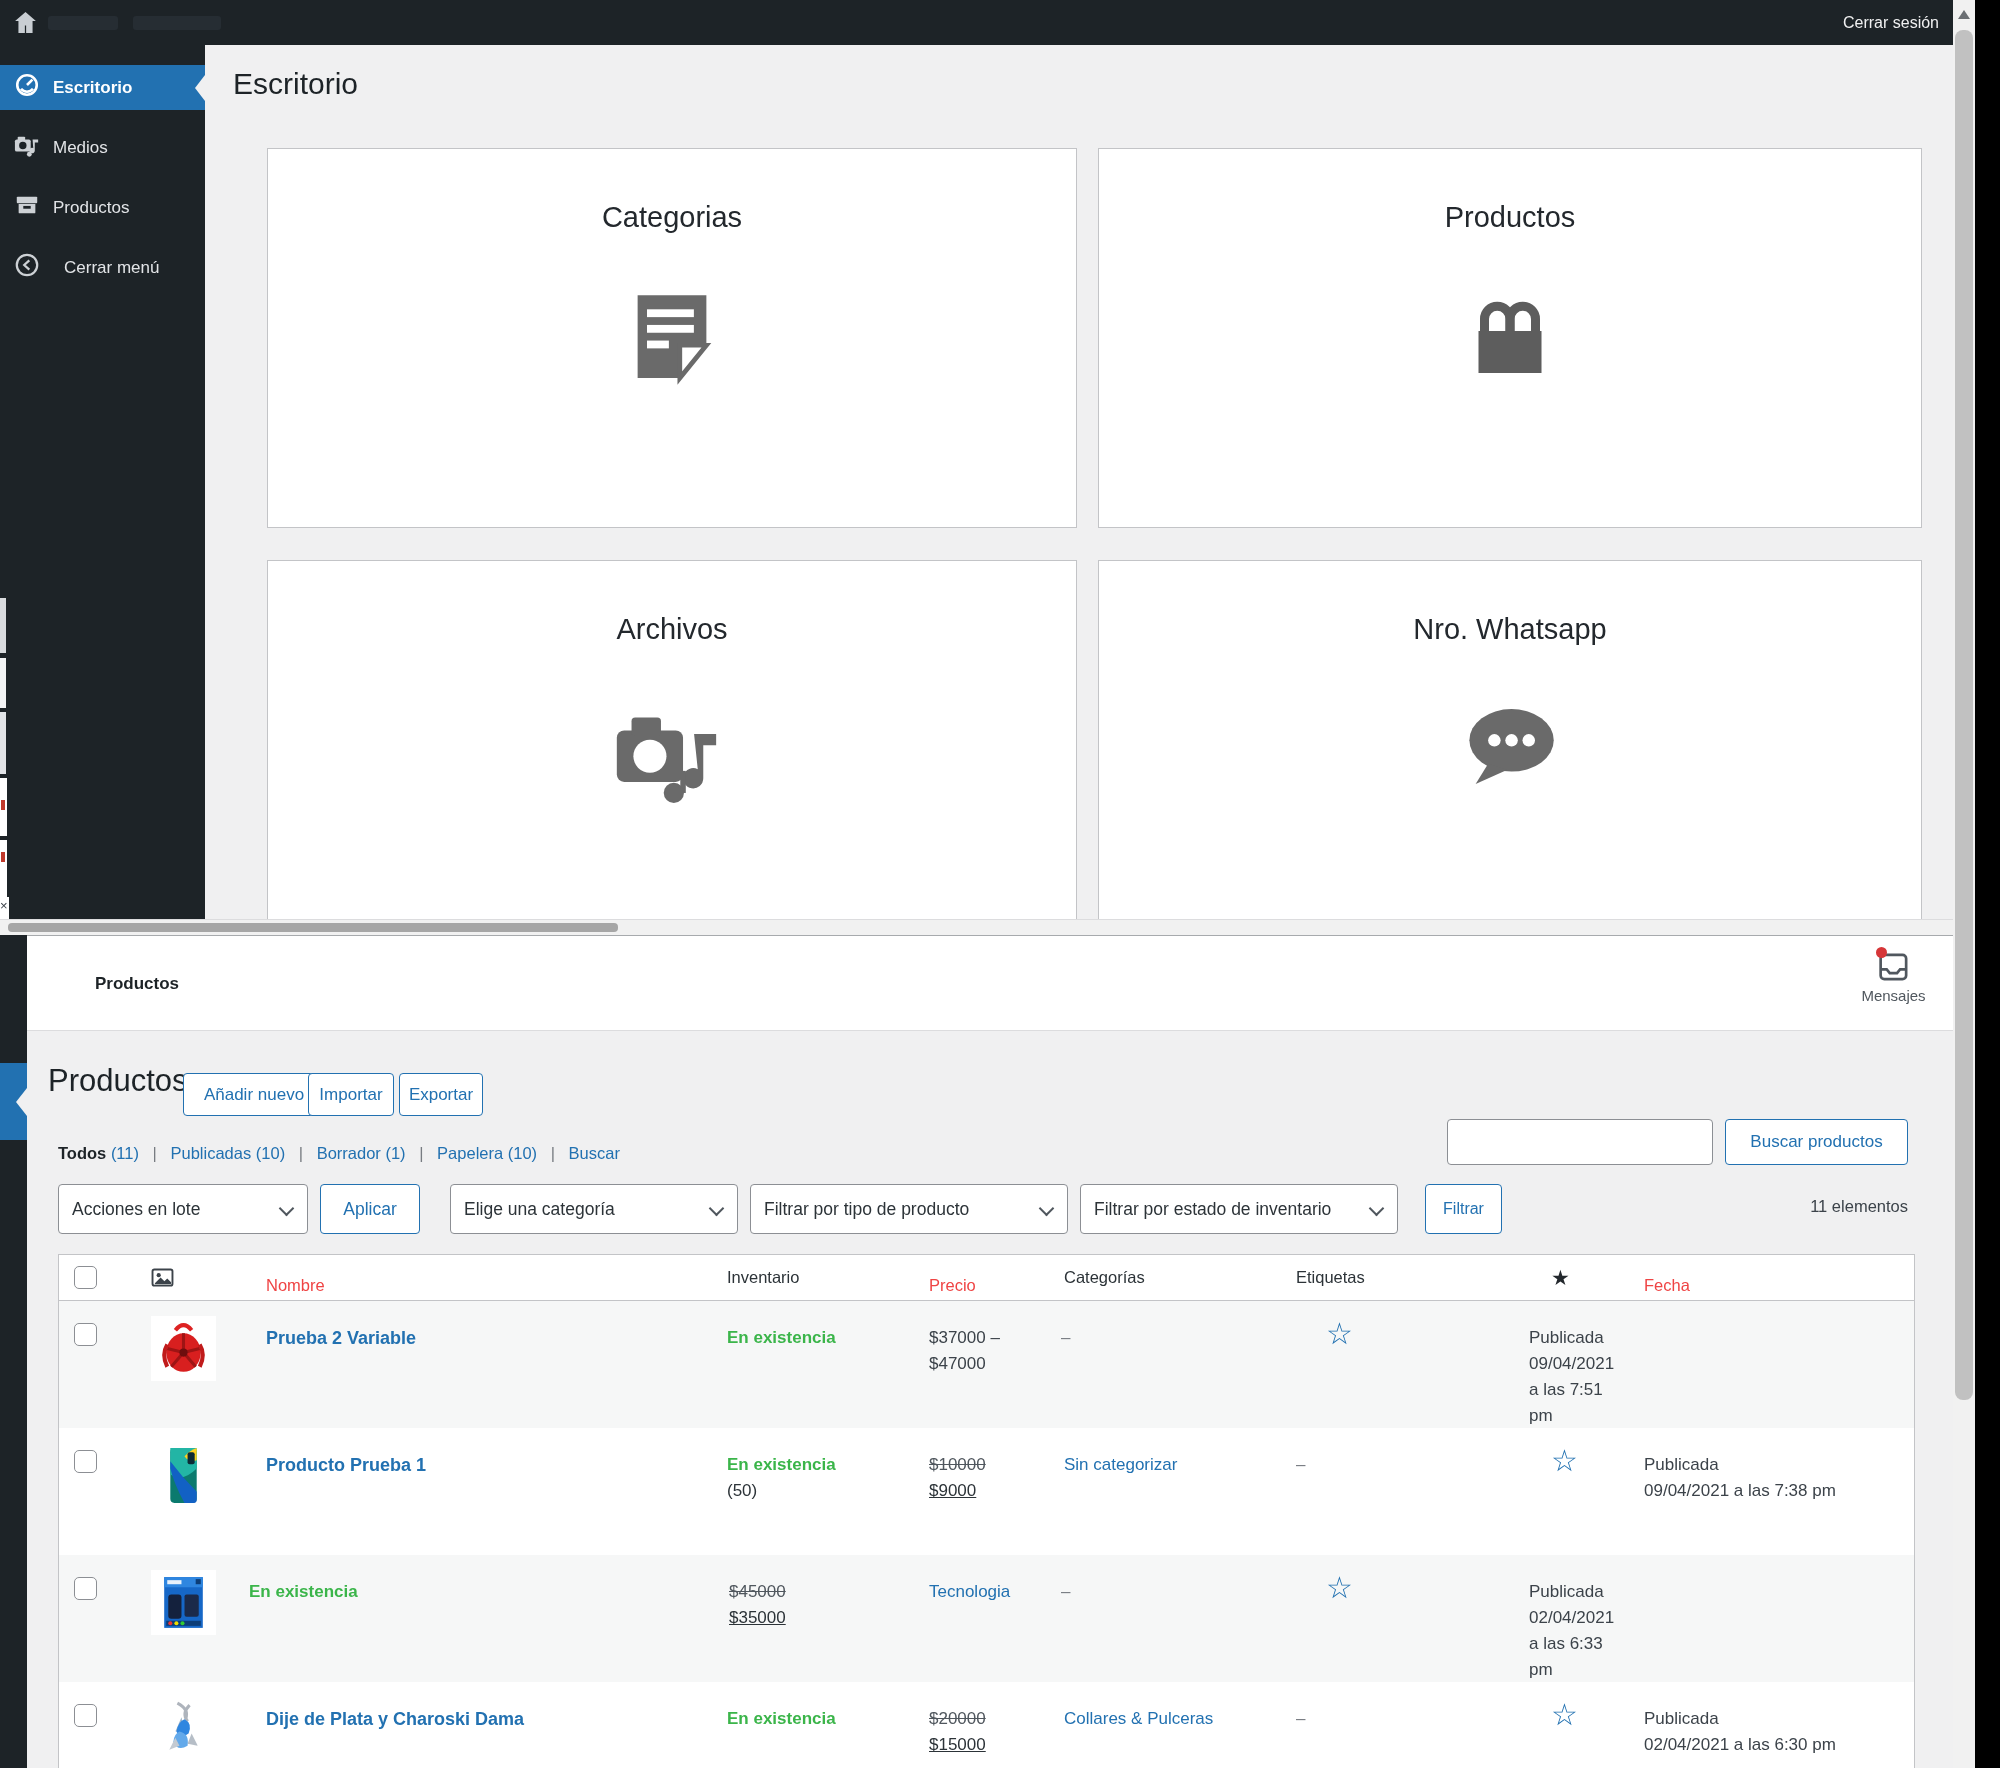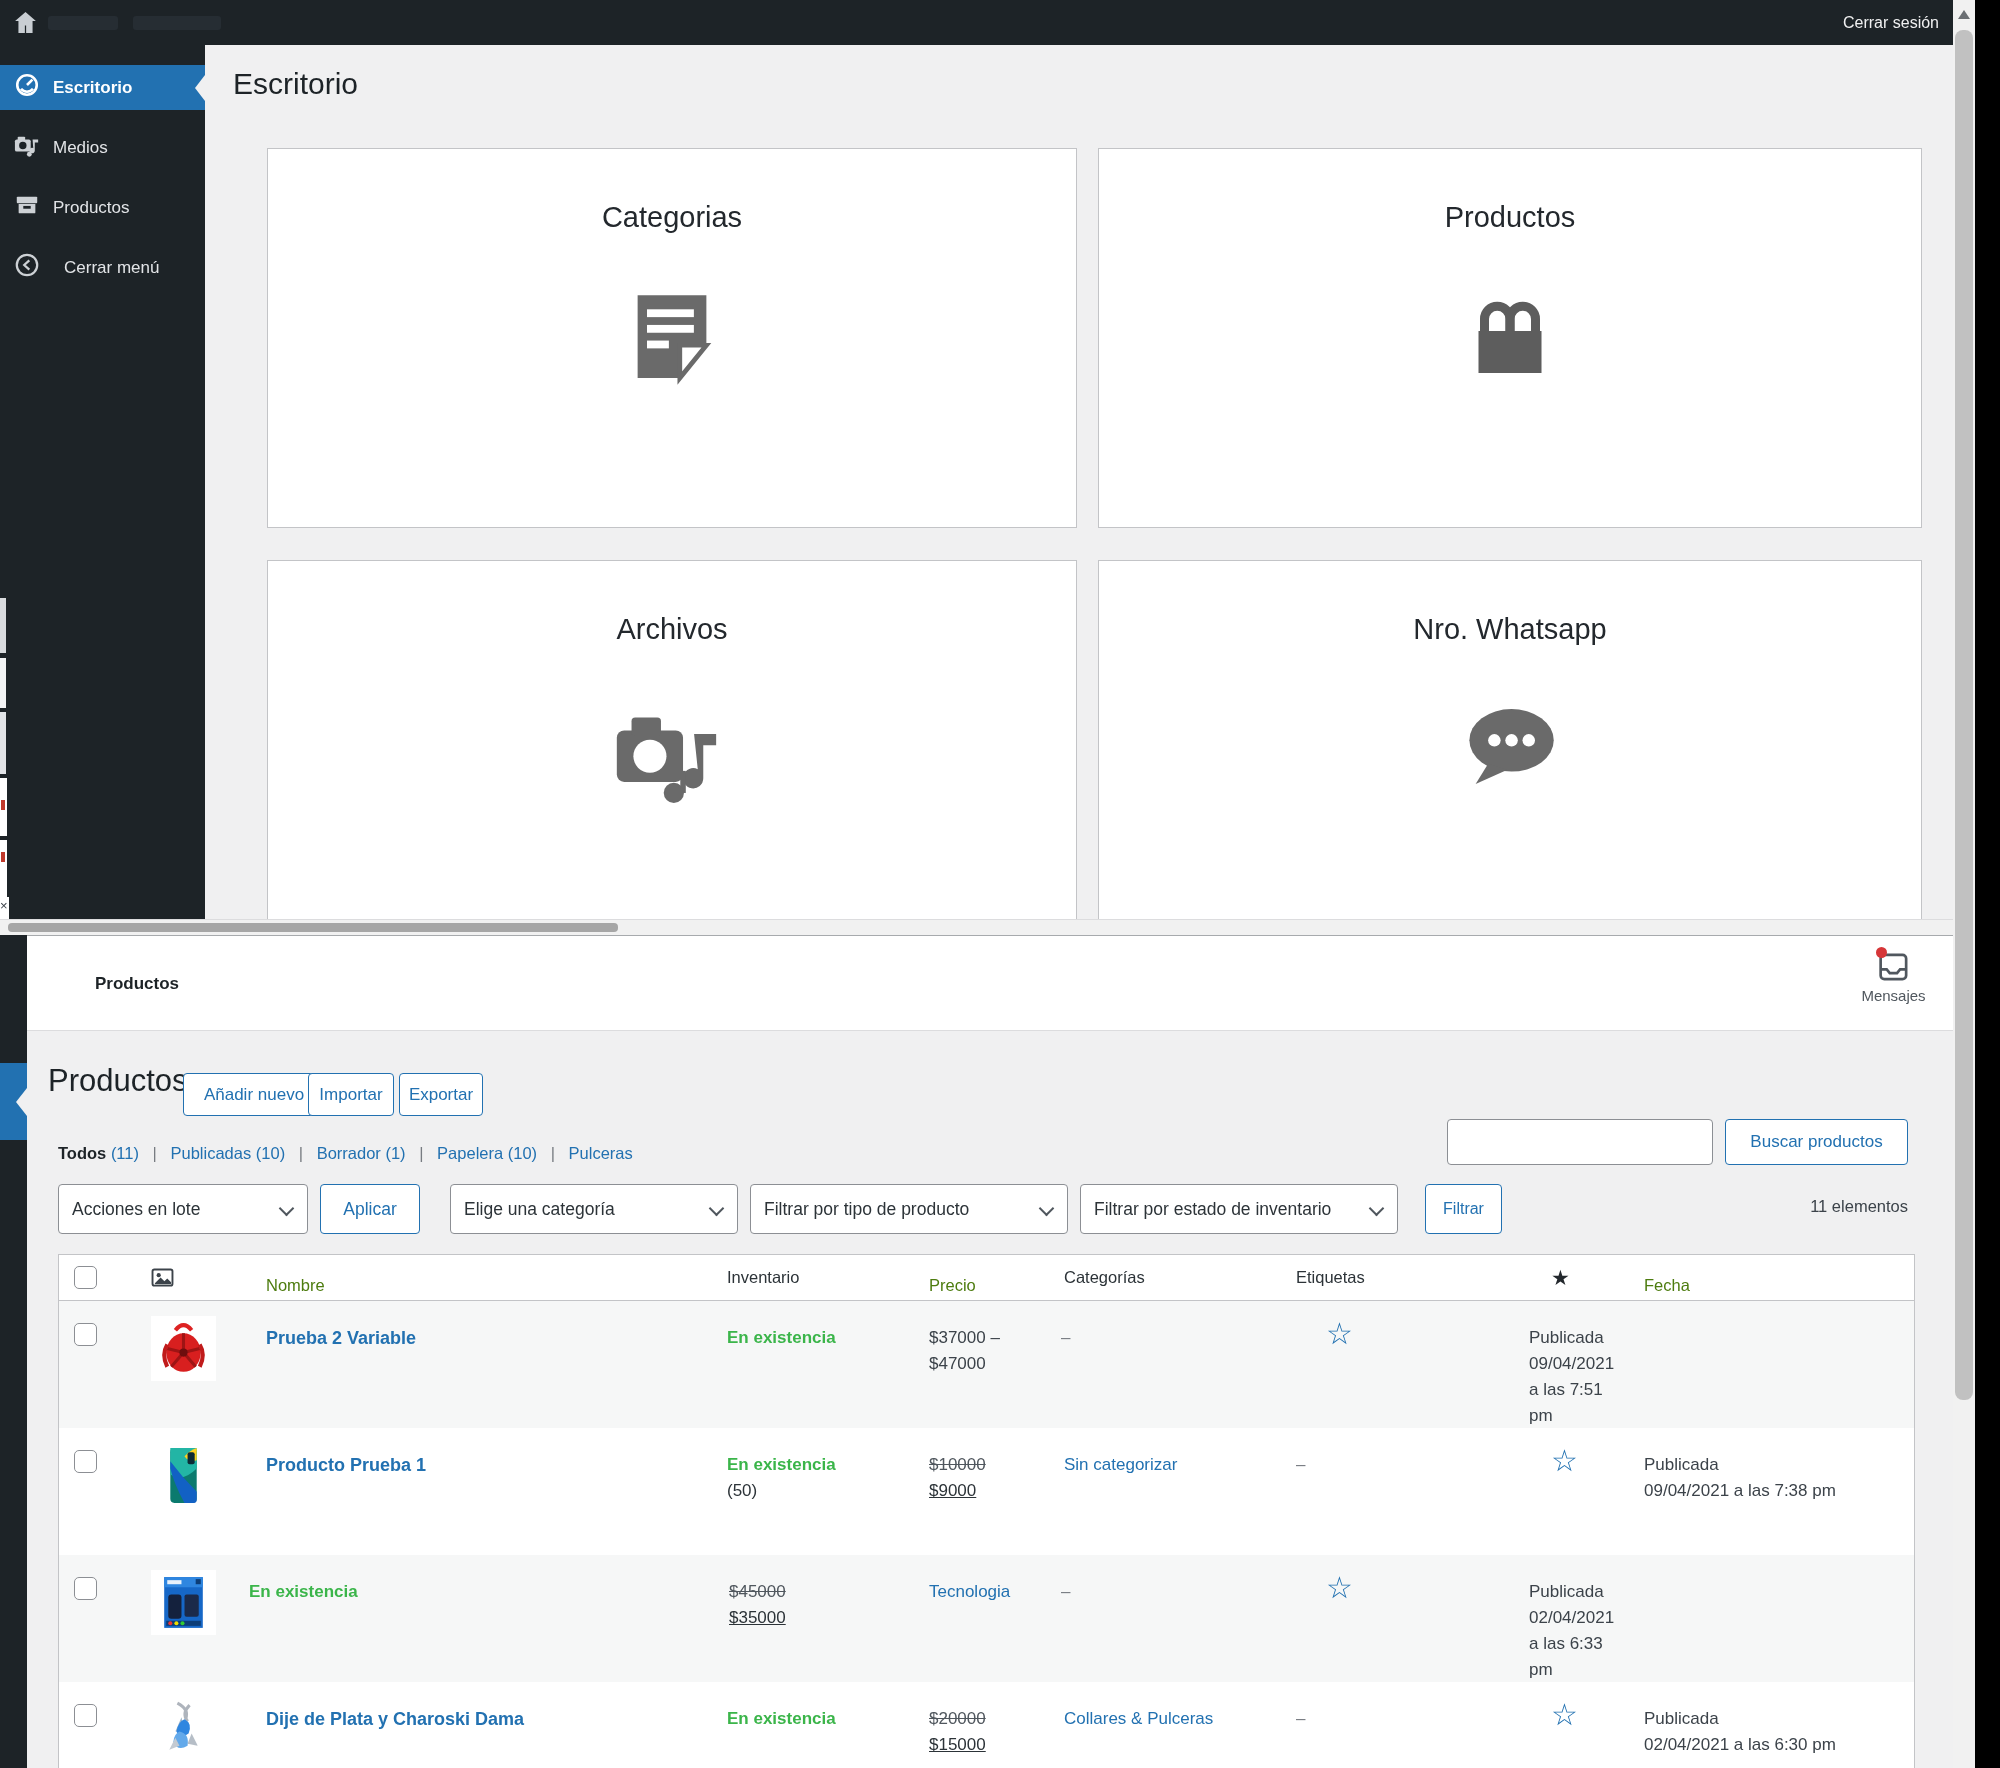--- a/index.html
+++ b/index.html
@@ -77,21 +77,21 @@
   #sel-cat{left:423px;width:288px;}
   #sel-type{left:723px;width:318px;}
   #sel-stock{left:1053px;width:318px;}
   #btn-filter{left:1398px;top:153px;width:77px;height:50px;font-size:16px;}
   #items-count{position:absolute;right:45px;top:166px;font-size:16.5px;color:#3c434a;}
 
   #ptable{position:absolute;left:31px;top:223px;width:1855px;border:1px solid #c3c4c7;background:#fff;box-sizing:content-box;}
   .trow{display:grid;grid-template-columns:77px 97px 478px 200px 135px 235px 225px 115px 293px;}
   .thead{height:45px;border-bottom:1px solid #c3c4c7;background:#fff;}
   .thead .c{display:flex;align-items:center;box-sizing:border-box;font-size:16.5px;color:#2c3338;}
-  .thead .sortable{color:#4d7c0f;cursor:pointer;margin-top:16px;}
+  .thead .sortable{color:#ef4444;cursor:pointer;margin-top:16px;}
   .brow{height:127px;background:#fff;}
   .brow.alt{background:#f6f7f7;}
   .brow .c{box-sizing:border-box;padding-top:24px;font-size:17px;line-height:26px;}
   .c-cb{padding-left:15px;}
   .thead .c-cb{padding-top:0;}
   .brow .c-cb{padding-top:22px;}
   .cb{width:21px;height:21px;border:1.5px solid #8c8f94;border-radius:5px;background:#fff;display:inline-block;cursor:pointer;}
   .c-thumb{padding-left:15px;}
   .brow .c-thumb{padding-top:15px;}
   .thead .c-thumb{padding-top:0;}
@@ -290,21 +290,21 @@
           <span class="sep">|</span>
           <a class="vlink">Publicadas</a>
           <span class="vcount">(10)</span>
           <span class="sep">|</span>
           <a class="vlink">Borrador</a>
           <span class="vcount">(1)</span>
           <span class="sep">|</span>
           <a class="vlink">Papelera</a>
           <span class="vcount">(10)</span>
           <span class="sep">|</span>
-          <a class="vlink">Pulceras</a>
+          <a class="vlink">Buscar</a>
         </div>
 
         <input id="search-input" value="" style="">
         <button id="btn-search" class="btn">Buscar productos</button>
 
         <div id="sel-bulk" class="selectbox">
           <span class="txt">Acciones en lote</span>
           <span class="chev"></span>
         </div>
         <button id="btn-apply" class="btn">Aplicar</button>

